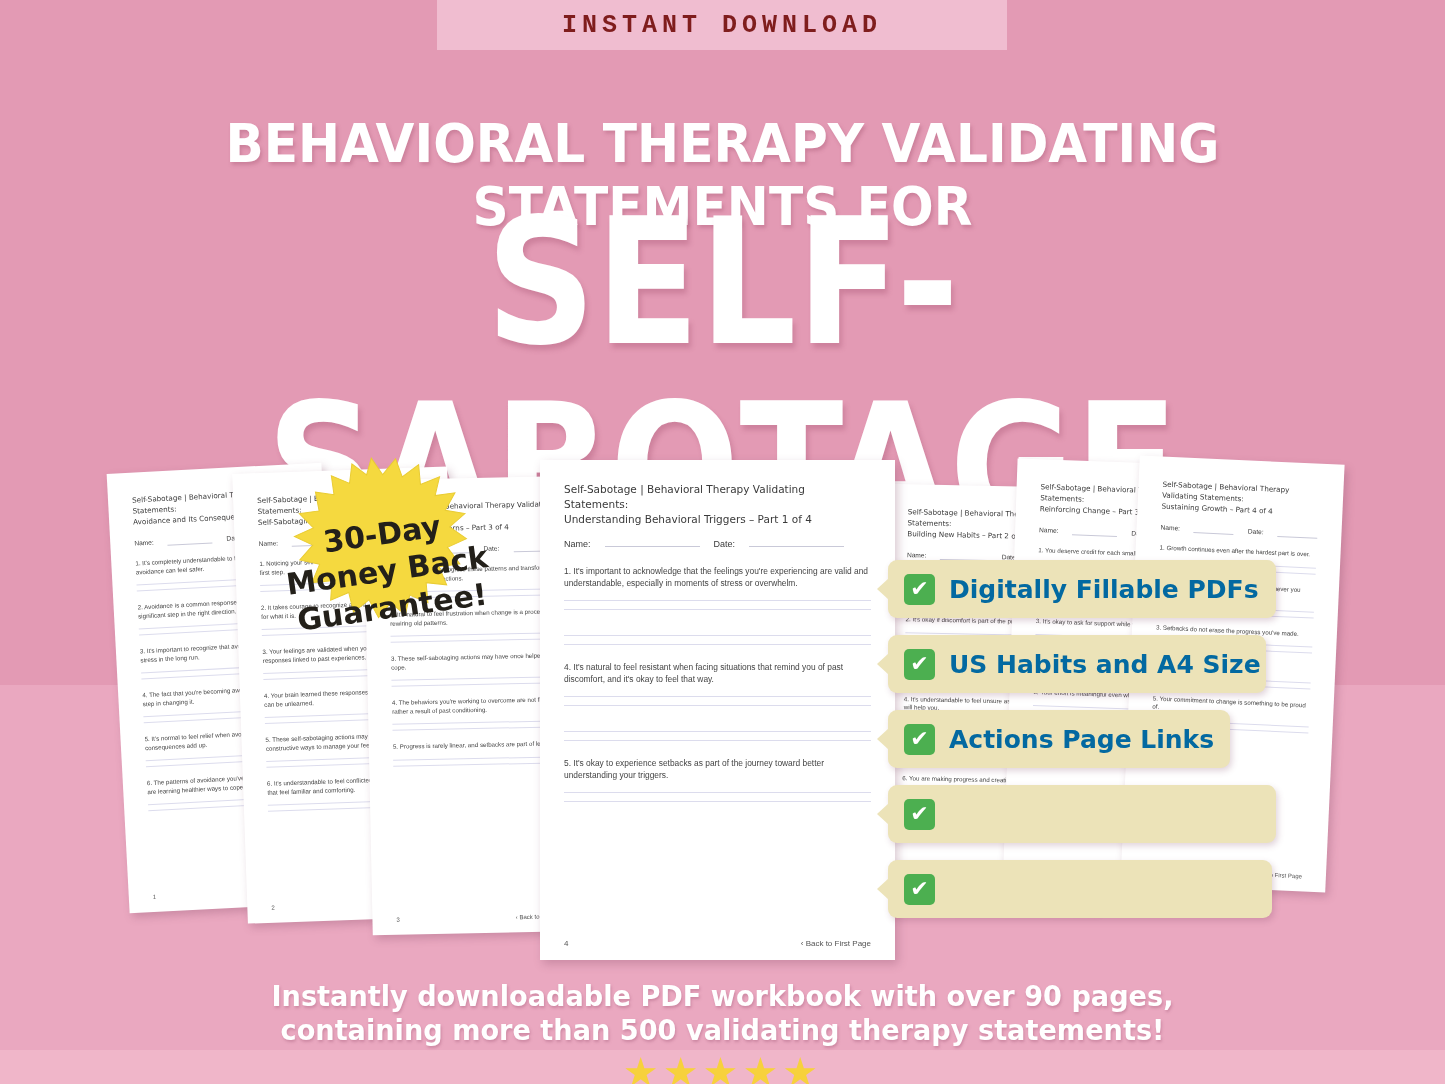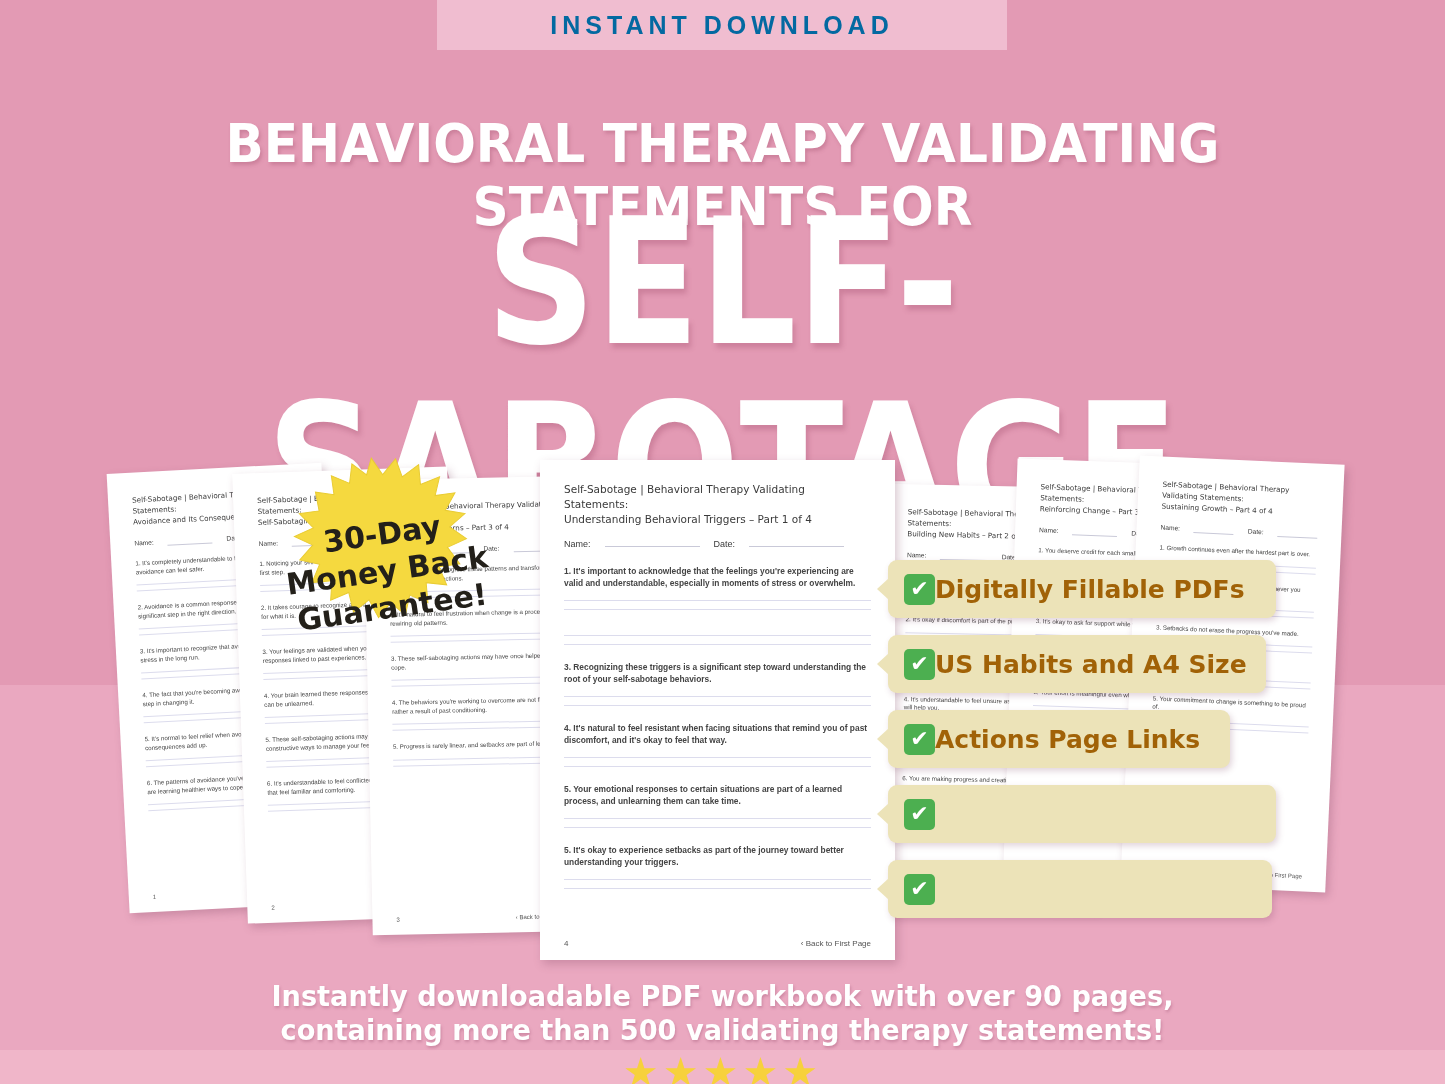--- a/index.html
+++ b/index.html
@@ -22,25 +22,25 @@
     background: #f0b6c9;
   }
 
   
   .instant-ribbon {
     position: absolute; left: 437px; top: 0px; width: 570px; height: 50px;
     background: #f0bdd0;
     display: flex; align-items: center; justify-content: center;
   }
   .instant-ribbon span {
-    font-family: Liberation Sans, sans-serif;
+    font-family: Liberation Mono, monospace;
     font-weight: bold;
     font-size: 25px;
     letter-spacing: 5px;
-    color: #0369a1;
+    color: #7f1d1d;
   }
 
   
   .title-top {
     position: absolute; left: 0; top: 112px; width: 1445px;
     text-align: center;
     font-family: "DejaVu Sans", sans-serif;
     font-weight: bold;
     font-size: 54px;
     letter-spacing: 0px;
@@ -100,21 +100,21 @@
   #page-4 { left: 540px; top: 20px; width: 355px; height: 500px; transform: rotate(0deg); z-index: 6;}
   #page-5 { left: 880px; top: 46px; width: 220px; height: 420px; transform: rotate(1.2deg); }
   #page-6 { left: 1010px; top: 22px; width: 215px; height: 432px; transform: rotate(2deg); }
   #page-7 { left: 1130px; top: 20px; width: 205px; height: 428px; transform: rotate(2.6deg); }
 
   
   #page-4 .pg-head { font-size: 10.5px; line-height: 15px; }
   #page-4 .pg-name { font-size: 9px; }
   #page-4 .pg-name .ln { width: 95px; }
   #page-4 .pg-item .txt { font-size: 8.4px; line-height: 11.5px; }
-  #page-4 .pg-item { margin-top: 17px; font-weight: bold; }
+  #page-4 .pg-item { margin-top: 17px; }
   #page-4 .pg-item .rule, #page-4 .pg-item .rule2 { height: 9px; }
   #page-4 .pg-foot { font-size: 8px; }
 
   
   .badge-wrap {
     position: absolute; left: 272px; top: 455px; width: 230px; height: 230px;
     z-index: 20;
     transform: rotate(-8deg);
   }
   .badge-text {
@@ -154,25 +154,25 @@
   .feature .chk {
     width: 31px; height: 31px; border-radius: 5px;
     background: #4caf50;
     display: flex; align-items: center; justify-content: center;
     color: #fff; font-size: 22px; font-weight: bold;
     flex: 0 0 auto;
     font-family: "DejaVu Sans", sans-serif;
     line-height: 1;
   }
   .feature .flabel {
-    margin-left: 0;
+    margin-left: 14px;
     font-family: "DejaVu Sans", sans-serif;
     font-weight: bold;
     font-size: 25px;
-    color: #a16207;
+    color: #0369a1;
     white-space: nowrap;
   }
   .f-w1 { width: 388px; }
   .f-w2 { width: 378px; }
   .f-w3 { width: 342px; }
   .f-w4 { width: 388px; }
   .f-w5 { width: 384px; }
 
   
   .tagline {
@@ -368,31 +368,25 @@
       <div class="pg-item">
           <div class="txt">1. It's important to acknowledge that the feelings you're experiencing are valid and understandable, especially in moments of stress or overwhelm.</div>
           <div class="rule"></div>
           <div class="rule2"></div>
         </div>
       <div class="pg-item">
           <div class="rule"></div>
           <div class="rule2"></div>
         </div>
       <div class="pg-item">
-          <div class="txt">3. Recognizing these triggers is a significant step toward understanding the root of your self-sabotage behaviors.</div>
-          <div class="rule"></div>
-          <div class="rule2"></div>
-        </div>
-      <div class="pg-item">
           <div class="txt">4. It's natural to feel resistant when facing situations that remind you of past discomfort, and it's okay to feel that way.</div>
           <div class="rule"></div>
           <div class="rule2"></div>
         </div>
       <div class="pg-item">
-          <div class="txt">5. Your emotional responses to certain situations are part of a learned process, and unlearning them can take time.</div>
           <div class="rule"></div>
           <div class="rule2"></div>
         </div>
       <div class="pg-item">
           <div class="txt">5. It's okay to experience setbacks as part of the journey toward better understanding your triggers.</div>
           <div class="rule"></div>
           <div class="rule2"></div>
         </div>
       <div class="pg-foot">
         <span>4</span>

